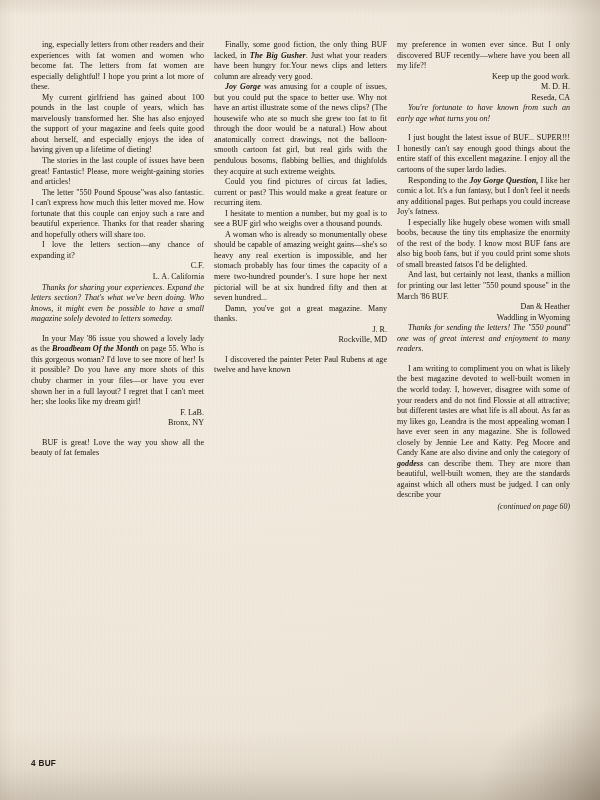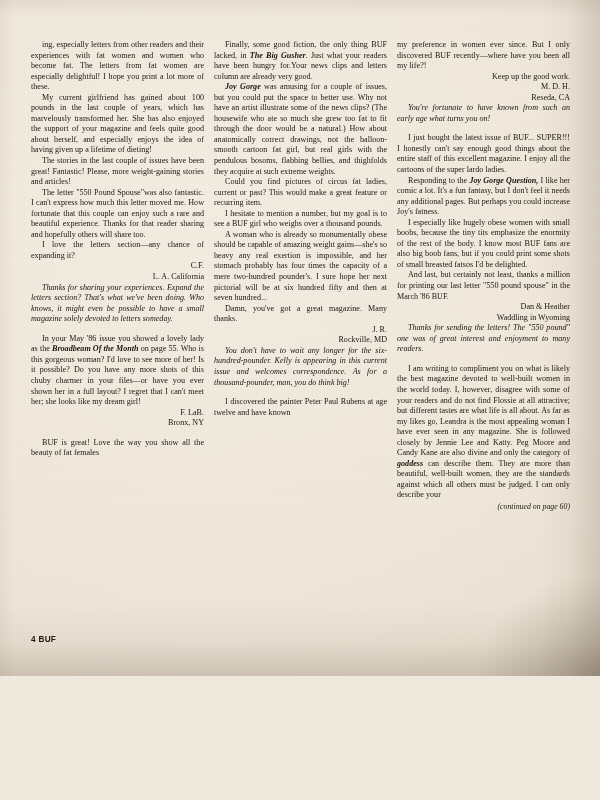--- a/index.html
+++ b/index.html
@@ -10,21 +10,21 @@
     width: 600px;
     height: 800px;
     overflow: hidden;
     background: #efe8dc;
     font-family: "Liberation Serif", "DejaVu Serif", serif;
   }
 
   #page {
     position: relative;
     width: 600px;
-    height: 676px;
+    height: 800px;
     background:
       linear-gradient(to bottom, rgba(120,100,75,0.10) 0px, rgba(120,100,75,0.00) 16px),
       linear-gradient(to right, rgba(120,100,75,0.07) 0px, rgba(120,100,75,0.00) 14px),
       radial-gradient(150% 120% at 35% 30%, #f3ece1 0%, #efe7da 46%, #e8dfd0 74%, #ddd2bf 100%);
     box-sizing: border-box;
   }
 
   
   #edge-bottom {
     position: absolute;
@@ -147,21 +147,20 @@
 
     <div class="column">
       <p><span>Finally, some good fiction, the only thing BUF lacked, in </span><em class="t">The Big Gusher</em><span>. Just what your readers have been hungry for.Your news clips and letters column are already very good.</span></p>
       <p><em class="t">Joy Gorge</em><span> was amusing for a couple of issues, but you could put the space to better use. Why not have an artist illustrate some of the news clips? (The housewife who ate so much she grew too fat to fit through the door would be a natural.) How about anatomically correct drawings, not the balloon-smooth cartoon fat girl, but real girls with the pendulous bosoms, flabbing bellies, and thighfolds they acquire at such extreme weights.</span></p>
       <p>Could you find pictures of circus fat ladies, current or past? This would make a great feature or recurring item.</p>
       <p>I hesitate to mention a number, but my goal is to see a BUF girl who weighs over a thousand pounds.</p>
       <p>A woman who is already so monumentally obese should be capable of amazing weight gains—she's so heavy any real exertion is impossible, and her stomach probably has four times the capacity of a mere two-hundred pounder's. I sure hope her next pictorial will be at six hundred fifty and then at seven hundred...</p>
       <p>Damn, you've got a great magazine. Many thanks.</p>
       <p class="sig">J. R.</p>
       <p class="sig">Rockville, MD</p>
-      <p class="reply">You don't have to wait any longer for the six-hundred-pounder. Kelly is appearing in this current issue and welcomes correspondence. As for a thousand-pounder, man, you do think big!</p>
       <div class="letter-gap"></div>
       <p>I discovered the painter Peter Paul Rubens at age twelve and have known</p>
     </div>
 
     <div class="column">
       <p class="noindent">my preference in women ever since. But I only discovered BUF recently—where have you been all my life?!</p>
       <p class="sig">Keep up the good work.</p>
       <p class="sig">M. D. H.</p>
       <p class="sig">Reseda, CA</p>
       <p class="reply">You're fortunate to have known from such an early age what turns you on!</p>

